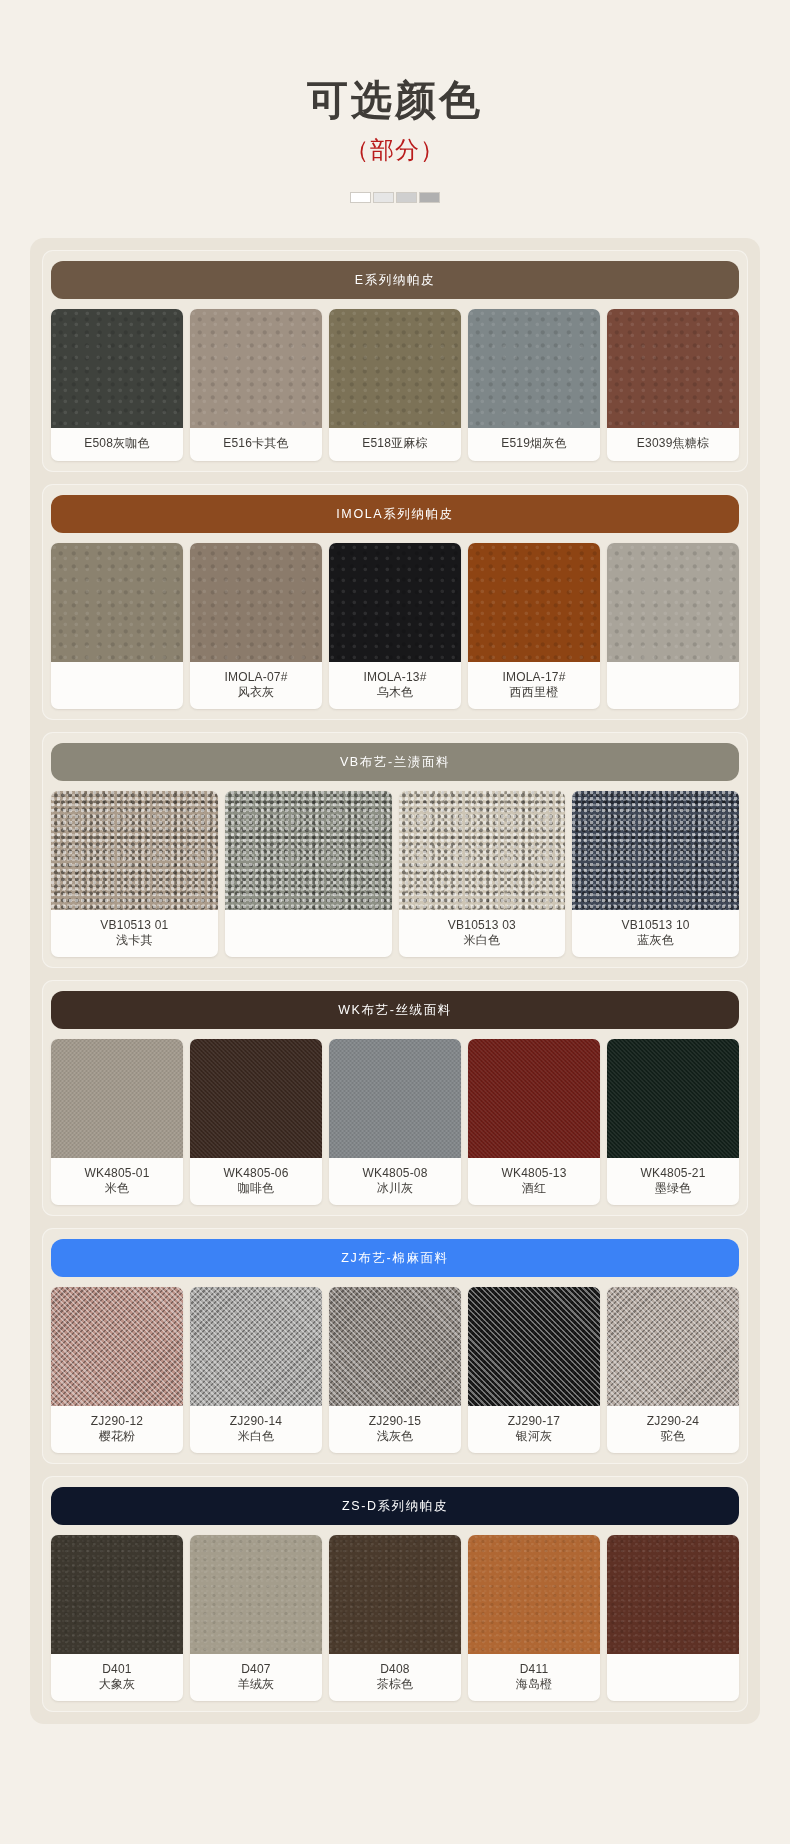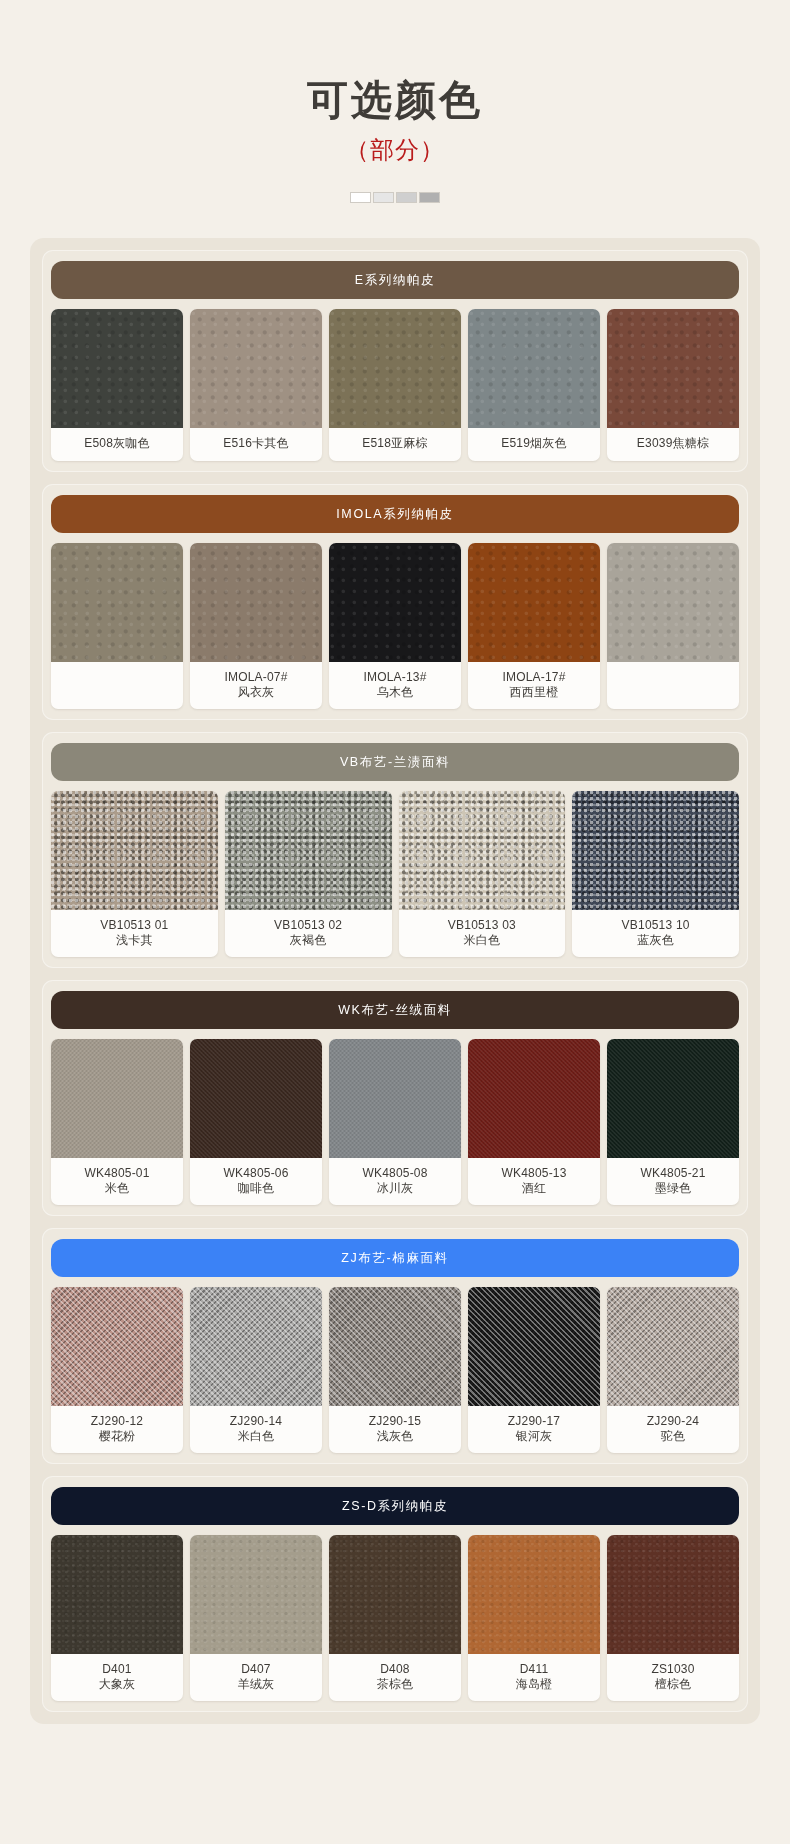--- a/index.html
+++ b/index.html
@@ -247,21 +247,20 @@
           <div class="card">
             <div class="swatch tex-boucle" style="background: rgb(171, 156, 139);">
               <div class="grain"></div>
             </div>
             <div class="cap"><span>VB10513 01</span><span class="ln2">浅卡其</span></div>
           </div>
           <div class="card">
             <div class="swatch tex-boucle" style="background: rgb(141, 144, 133);">
               <div class="grain"></div>
             </div>
-            <div class="cap"><span>VB10513 02</span><span class="ln2">灰褐色</span></div>
           </div>
           <div class="card">
             <div class="swatch tex-boucle" style="background: rgb(205, 197, 181);">
               <div class="grain"></div>
             </div>
             <div class="cap"><span>VB10513 03</span><span class="ln2">米白色</span></div>
           </div>
           <div class="card">
             <div class="swatch tex-boucle" style="background: rgb(63, 71, 86);">
               <div class="grain"></div>
@@ -364,19 +363,18 @@
           <div class="card">
             <div class="swatch tex-leather" style="background: rgb(176, 103, 51);">
               <div class="grain"></div>
             </div>
             <div class="cap"><span>D411</span><span class="ln2">海岛橙</span></div>
           </div>
           <div class="card">
             <div class="swatch tex-leather" style="background: rgb(94, 49, 37);">
               <div class="grain"></div>
             </div>
-            <div class="cap"><span>ZS1030</span><span class="ln2">檀棕色</span></div>
           </div>
         </div>
       </div>
     </div>
 
 </div>
 
 </body></html>

